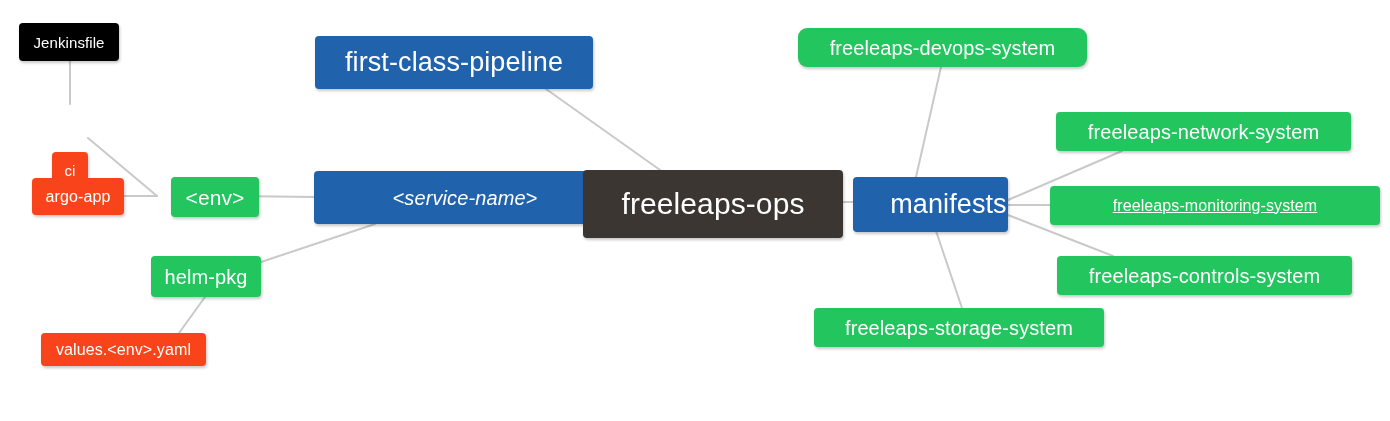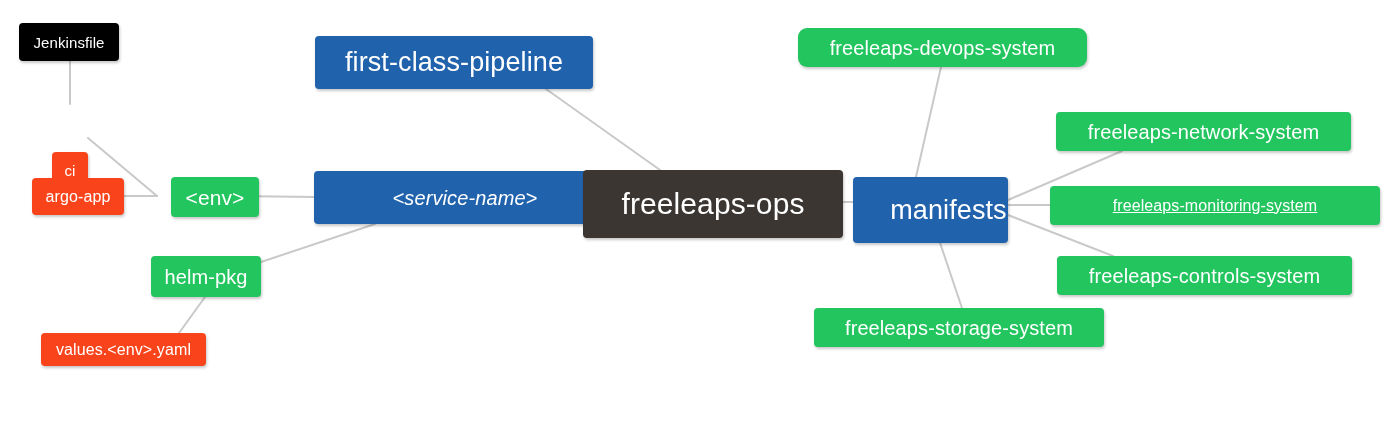--- a/index.html
+++ b/index.html
@@ -70,20 +70,20 @@
   <div id="node-layer">
       <div class="node n-orange" style="left: 19px; top: 23px; width: 100px; height: 38px; font-size: 15px;">Jenkinsfile</div>
       <div class="node n-red" style="left: 52px; top: 104px; width: 36px; height: 36px; font-size: 15px; margin-top: 48px;">ci</div>
       <div class="node n-red" style="left: 32px; top: 178px; width: 92px; height: 37px; font-size: 16px;">argo-app</div>
       <div class="node n-green" style="left: 171px; top: 177px; width: 88px; height: 40px; font-size: 21px;">&lt;env&gt;</div>
       <div class="node n-green" style="left: 151px; top: 256px; width: 110px; height: 41px; font-size: 20px;">helm-pkg</div>
       <div class="node n-red" style="left: 9px; top: 333px; width: 165px; height: 33px; font-size: 16px; margin-left: 32px;">values.&lt;env&gt;.yaml</div>
       <div class="node n-blue" style="left: 315px; top: 36px; width: 278px; height: 53px; font-size: 27px;">first-class-pipeline</div>
       <div class="node n-blue" style="left: 314px; top: 171px; width: 302px; height: 53px; font-size: 20px; font-style: italic;">&lt;service-name&gt;</div>
       <div class="node n-root" style="left: 583px; top: 170px; width: 260px; height: 68px; font-size: 30px;">freeleaps-ops</div>
-      <div class="node n-blue" style="left: 853px; top: 177px; width: 155px; height: 66px; font-size: 27px; padding-left: 36px;">manifests</div>
+      <div class="node n-blue" style="left: 853px; top: 177px; width: 155px; height: 55px; font-size: 27px; padding-left: 36px;">manifests</div>
       <div class="node n-green" style="left: 798px; top: 28px; width: 289px; height: 39px; font-size: 20px; border-radius: 9px;">freeleaps-devops-system</div>
       <div class="node n-green" style="left: 1056px; top: 112px; width: 295px; height: 39px; font-size: 20px;">freeleaps-network-system</div>
       <div class="node n-green" style="left: 1050px; top: 186px; width: 330px; height: 39px; font-size: 16px; text-decoration: underline;">freeleaps-monitoring-system</div>
       <div class="node n-green" style="left: 1057px; top: 256px; width: 295px; height: 39px; font-size: 20px;">freeleaps-controls-system</div>
       <div class="node n-green" style="left: 814px; top: 308px; width: 290px; height: 39px; font-size: 20px;">freeleaps-storage-system</div>
     </div>
 </div>
 
 </body></html>

